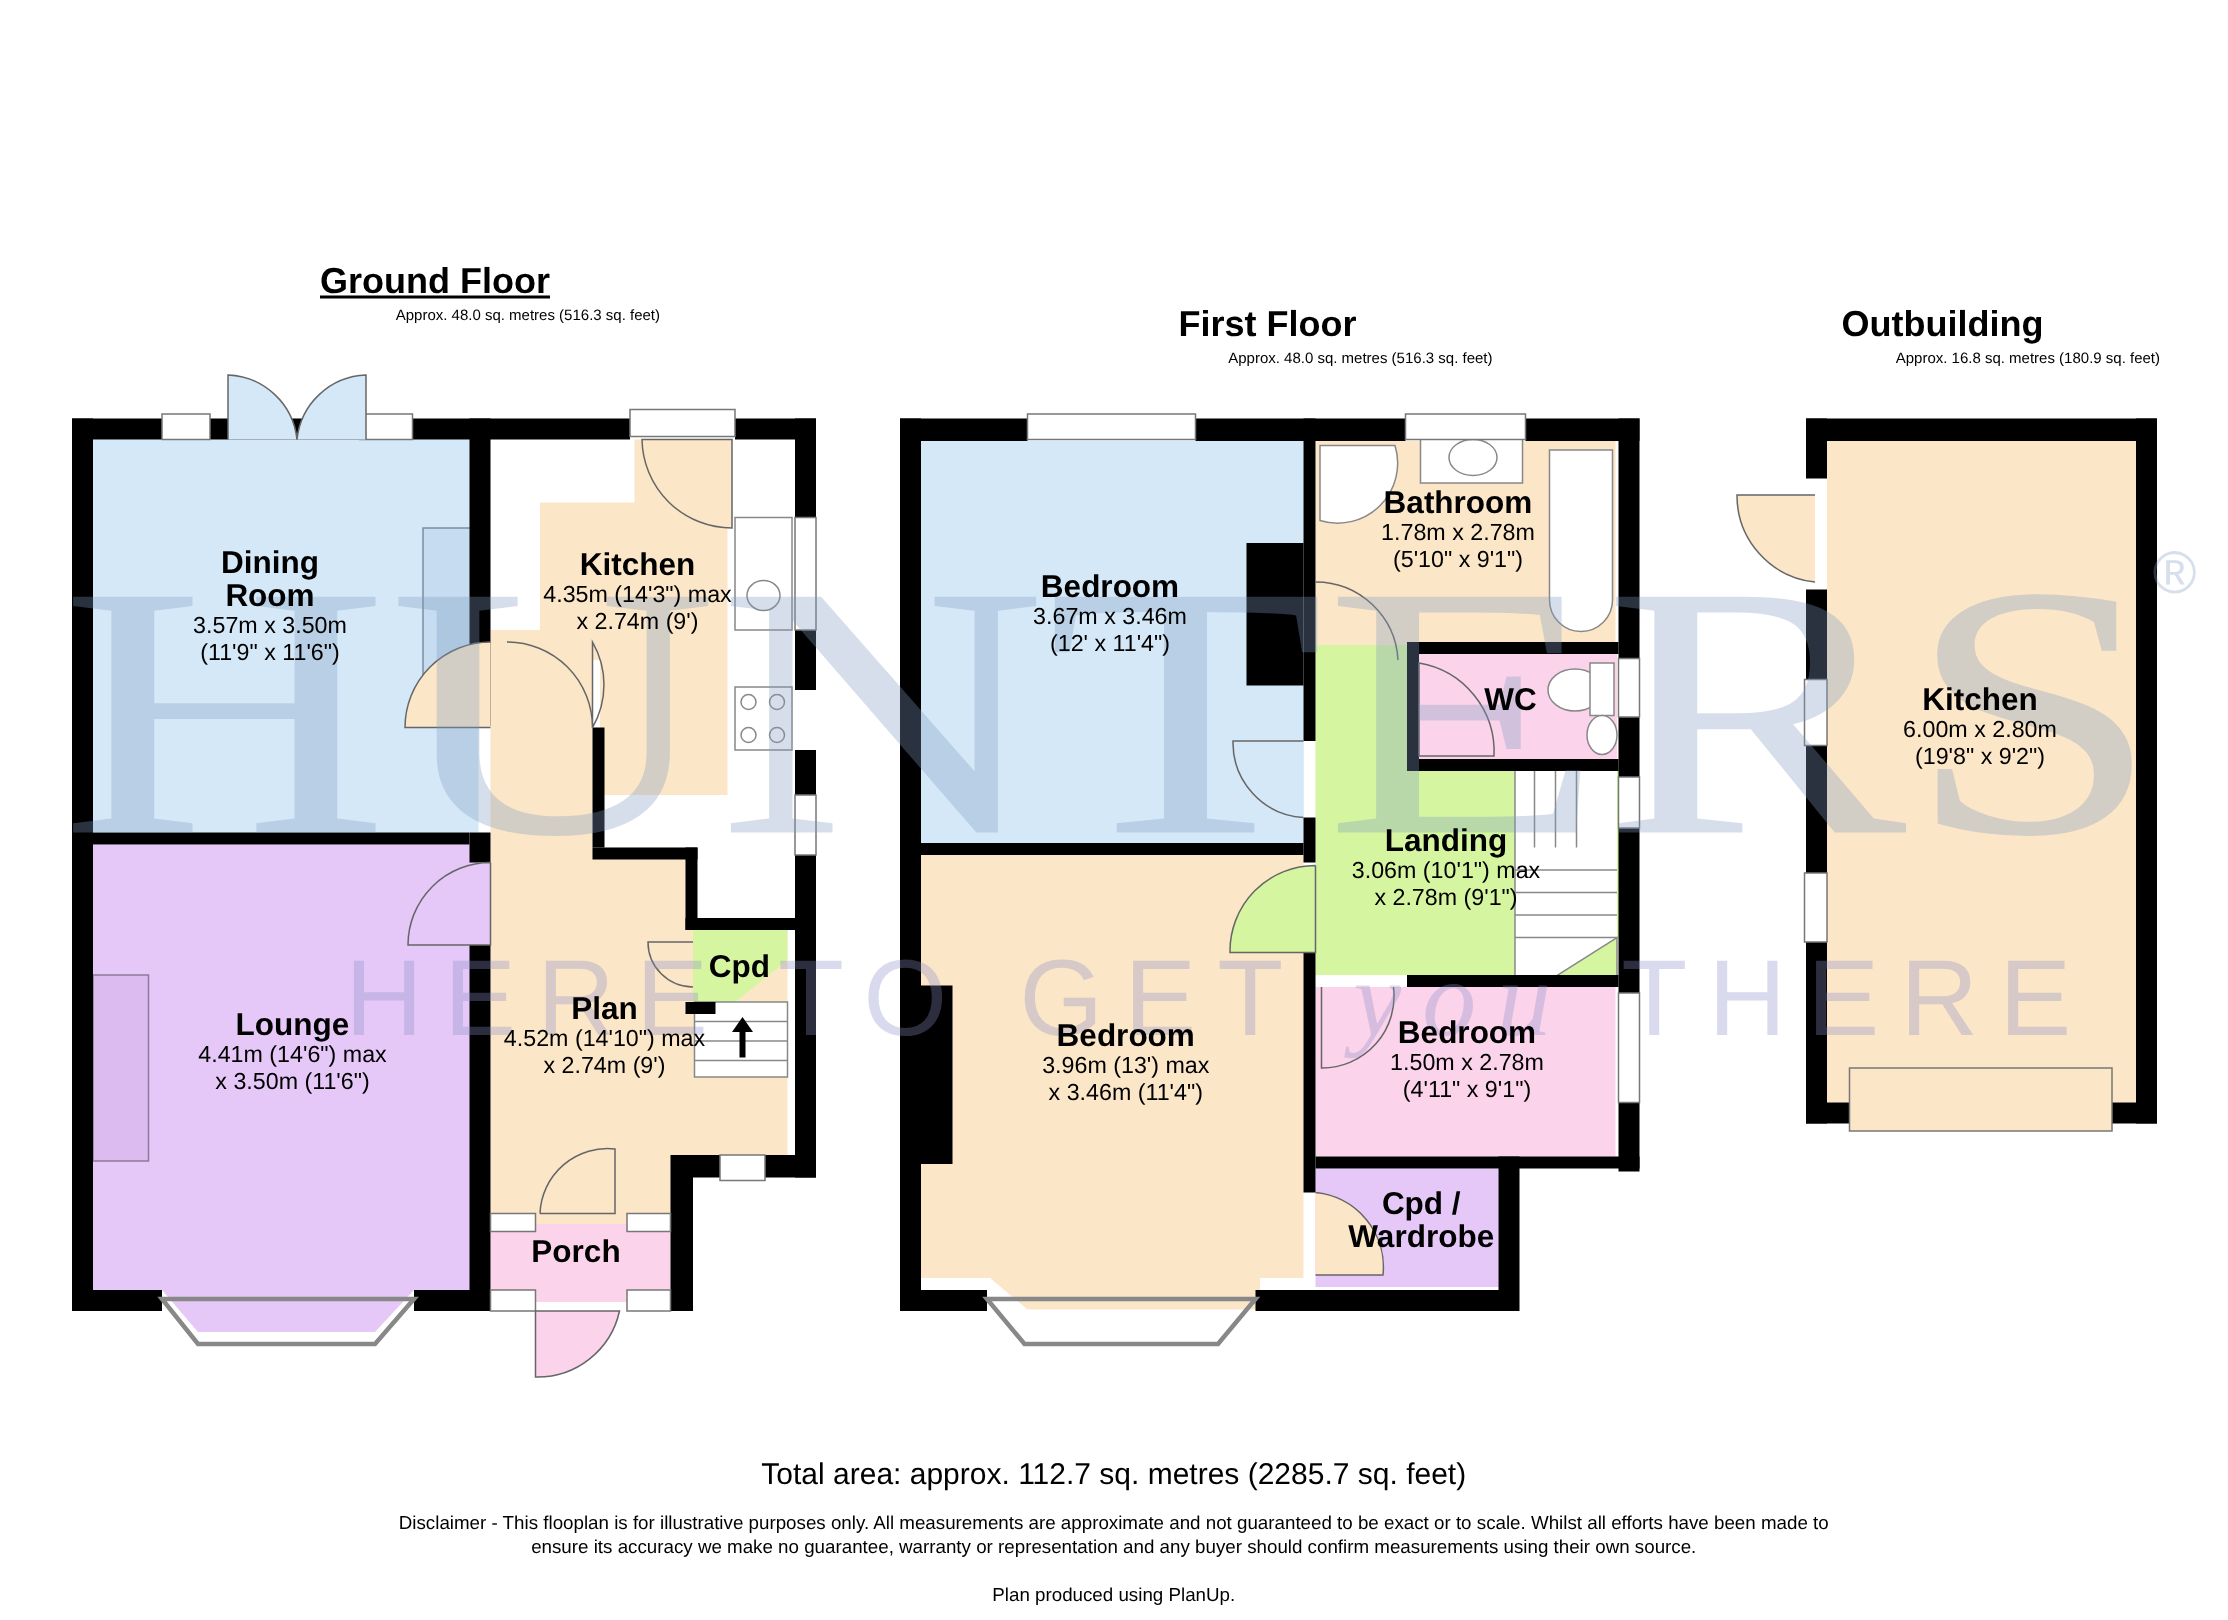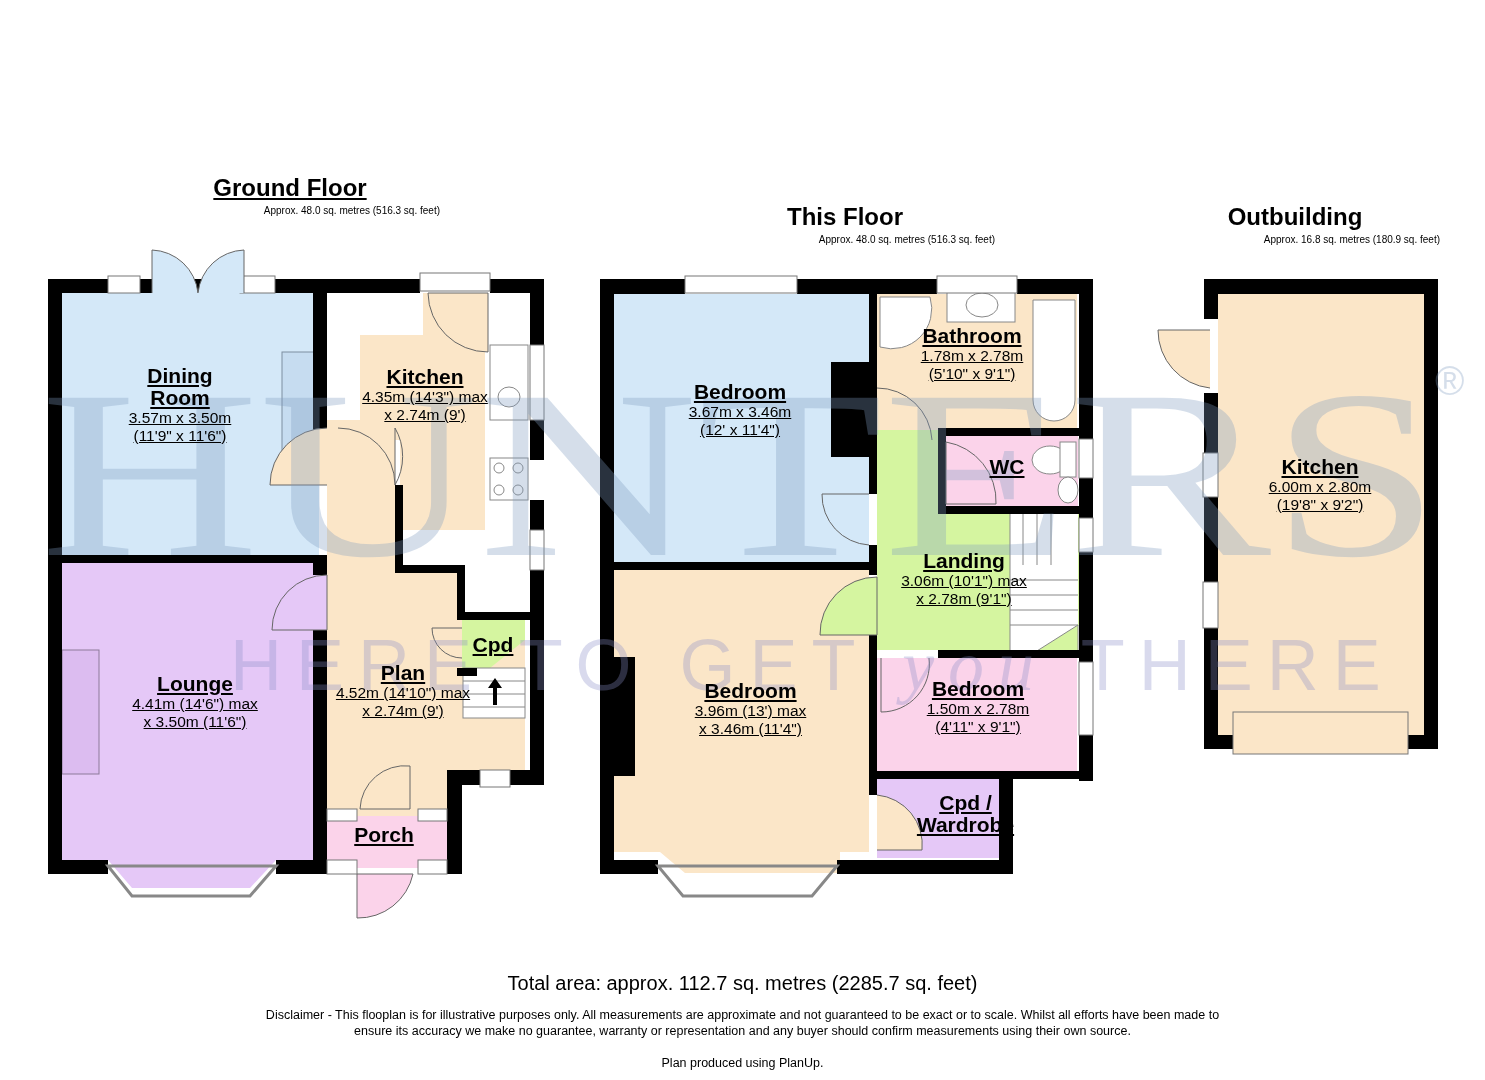--- a/index.html
+++ b/index.html
@@ -1,33 +1,33 @@
 <!DOCTYPE html>
 <html><head>
 <meta charset="utf-8">
 <style>
   html, body { margin:0; padding:0; background:#ffffff; }
   body { width:1485px; height:1080px; position:relative; overflow:hidden; font-family:"Liberation Sans", sans-serif; color:#000; }
   .floor-title { position:absolute; font-weight:bold; font-size:24px; text-align:center; white-space:nowrap; }
   .floor-sub { position:absolute; font-size:10px; text-align:right; white-space:nowrap; }
-  .room-label { position:absolute; text-align:center; white-space:nowrap; line-height:1.05;text-decoration:underline; }
+  .room-label { position:absolute; text-align:center; white-space:nowrap; line-height:1.05; }
   .room-name { font-weight:bold; font-size:21px; display:block; }
   .room-dim { font-size:15.5px; display:block; line-height:1.15; }
   svg { position:absolute; left:0; top:0; }
   .total { position:absolute; left:0; width:1485px; top:972px; text-align:center; font-size:20px; }
   .disclaimer { position:absolute; left:265px; width:955px; top:1008px; text-align:center; font-size:12.5px; line-height:15.5px; }
   .credit { position:absolute; left:0; width:1485px; top:1056px; text-align:center; font-size:12.5px; }
 </style>
 </head>
 <body>
 
 <div class="floor-title" style="left:140px;width:300px;top:174px;text-decoration:underline;">Ground Floor</div>
 <div class="floor-sub" style="left:140px;width:300px;top:205px;">Approx. 48.0 sq. metres (516.3 sq. feet)</div>
 
-<div class="floor-title" style="left:695px;width:300px;top:203px;">This Floor</div>
+<div class="floor-title" style="left:695px;width:300px;top:203px;">First Floor</div>
 <div class="floor-sub" style="left:695px;width:300px;top:234px;">Approx. 48.0 sq. metres (516.3 sq. feet)</div>
 
 <div class="floor-title" style="left:1150px;width:290px;top:203px;">Outbuilding</div>
 <div class="floor-sub" style="left:1150px;width:290px;top:234px;">Approx. 16.8 sq. metres (180.9 sq. feet)</div>
 
 <svg width="1485" height="1080" viewBox="0 0 1485 1080">
 
   <g>
 
     <rect x="62" y="293" width="257" height="262" fill="#d4e8f8"></rect>
@@ -260,21 +260,21 @@
 <div class="room-label" style="left:668px;width:165px;top:680px;">
   <span class="room-name">Bedroom</span>
   <span class="room-dim">3.96m (13') max</span>
   <span class="room-dim">x 3.46m (11'4")</span>
 </div>
 <div class="room-label" style="left:898px;width:160px;top:678px;">
   <span class="room-name">Bedroom</span>
   <span class="room-dim">1.50m x 2.78m</span>
   <span class="room-dim">(4'11" x 9'1")</span>
 </div>
-<div class="room-label" style="left:870px;width:155px;top:792px;margin-left:18px;">
+<div class="room-label" style="left:870px;width:155px;top:792px;">
   <span class="room-name">Cpd /</span>
   <span class="room-name">Wardrobe</span>
 </div>
 
 <div class="room-label" style="left:1245px;width:150px;top:456px;">
   <span class="room-name">Kitchen</span>
   <span class="room-dim">6.00m x 2.80m</span>
   <span class="room-dim">(19'8" x 9'2")</span>
 </div>
 

